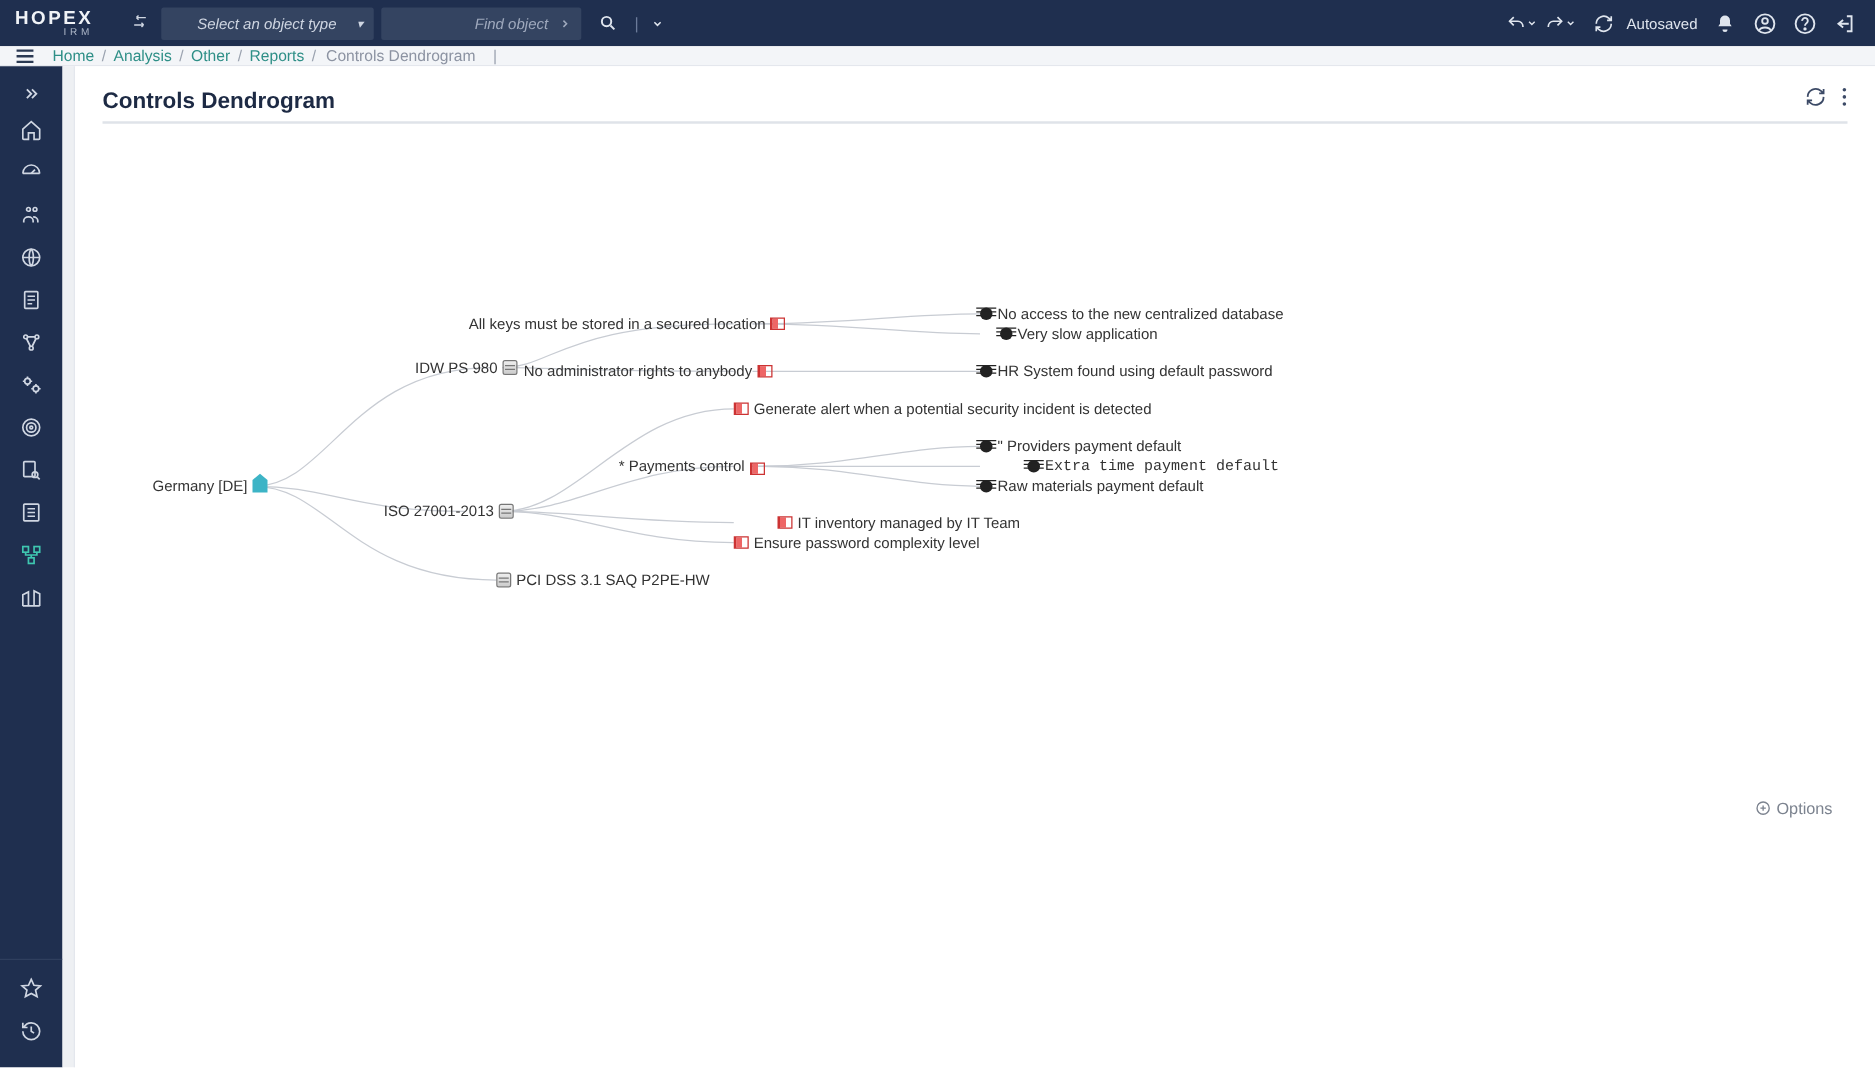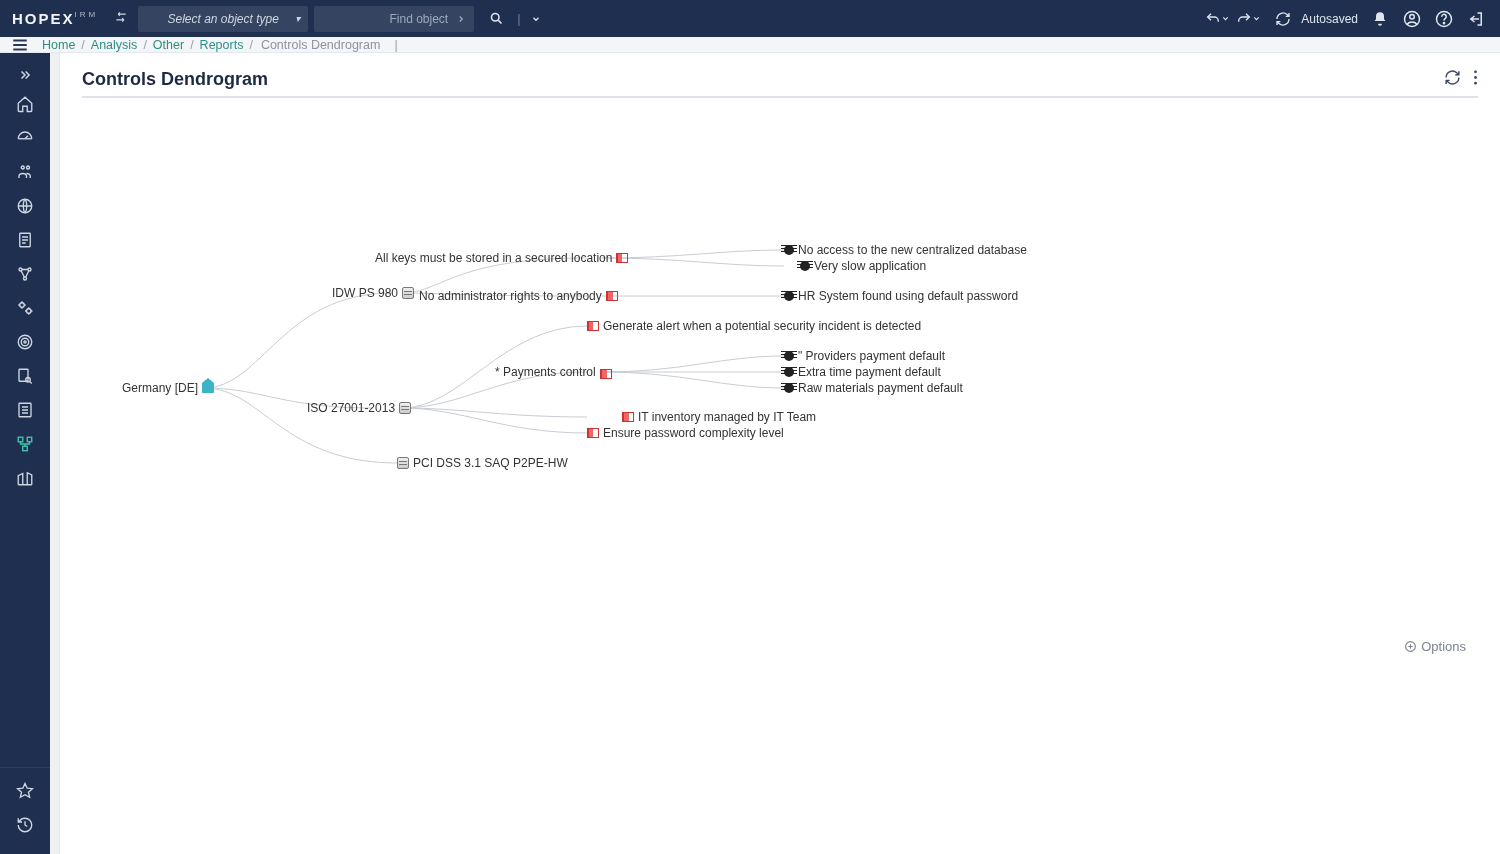--- a/index.html
+++ b/index.html
@@ -1,27 +1,27 @@
 <!DOCTYPE html>
 <html><head>
 <meta charset="utf-8">
 <style>
   * { box-sizing: border-box; margin: 0; padding: 0; }
   html, body { width: 1500px; height: 854px; font-family: "Segoe UI", Arial, sans-serif; overflow: hidden; background:#fff;}
   body { display:flex; flex-direction:column; }
 
   
   .topbar { height:37px; background:#1f2f4f; color:#dce3ec; display:flex; align-items:center; padding:0 8px; font-size:13px; }
-  .logo { display:flex; flex-direction:row; line-height:1; margin:0 6px 0 4px; }
+  .logo { display:flex; flex-direction:column; line-height:1; margin:0 20px 0 4px;align-items:flex-end; }
   .logo .l1 { font-weight:800; letter-spacing:2px; font-size:15px; color:#f0f3f7;}
   .logo .l2 { font-size:8px; letter-spacing:3px; color:#aeb8c9;}
   .swap-icon { margin:0 10px; cursor:pointer; color:#cfd6e2;}
   .select-box { background:#344461; height:26px; width:170px; display:flex; align-items:center; justify-content:center; font-style:italic; color:#cfd6e2; font-size:12px; border-radius:2px; position:relative; margin-right:6px;}
   .select-box .chev { position:absolute; right:8px; font-size:10px;}
-  .find-box { background:#344461; height:26px; width:160px; display:flex; align-items:center; justify-content:flex-end; padding:0 8px; color:#9fa9bd; font-size:12px; border-radius:2px; margin-right:6px;}
+  .find-box { background:#344461; height:26px; width:160px; display:flex; align-items:center; justify-content:flex-end; padding:0 8px; font-style:italic; color:#9fa9bd; font-size:12px; border-radius:2px; margin-right:6px;}
   .find-box svg { margin-left:8px;}
   .search-grp { display:flex; align-items:center; color:#e6e9ef;}
   .search-grp .divider { color:#6b7b99; margin:0 5px;}
   .spacer { flex:1; }
   .tb-icon { width:28px; height:28px; display:flex; align-items:center; justify-content:center; color:#dfe5ee; cursor:pointer; margin:0 2px;}
   .tb-text { font-size:12px; color:#dfe5ee; margin:0 6px 0 2px;}
   .undo-grp, .redo-grp { display:flex; align-items:center; margin-right:6px;}
 
   
   .crumbbar { height:16px; background:#f3f5f8; display:flex; align-items:center; border-bottom:1px solid #e4e7ed; font-size:12.5px; color:#2e8f87;}
@@ -378,21 +378,21 @@
         <span>Very slow application</span>
       </div>
       <div class="node-label right" style="left:702px; top:191px;">
         <span class="mini-icon bug"></span>
         <span>HR System found using default password</span>
       </div>
       <div class="node-label right" style="left:702px; top:251px;">
         <span class="mini-icon bug"></span>
         <span>" Providers payment default</span>
       </div>
-      <div class="node-label right" style="left:702px; top:267px;">
+      <div class="node-label right" style="left:740px; top:267px;font-family:Liberation Mono, monospace;">
         <span class="mini-icon bug"></span>
         <span>Extra time payment default</span>
       </div>
       <div class="node-label right" style="left:702px; top:283px;">
         <span class="mini-icon bug"></span>
         <span>Raw materials payment default</span>
       </div>
 
       <div class="options-btn">
         <svg width="13" height="13" viewBox="0 0 24 24" fill="none" stroke="#7c838f" stroke-width="2">

